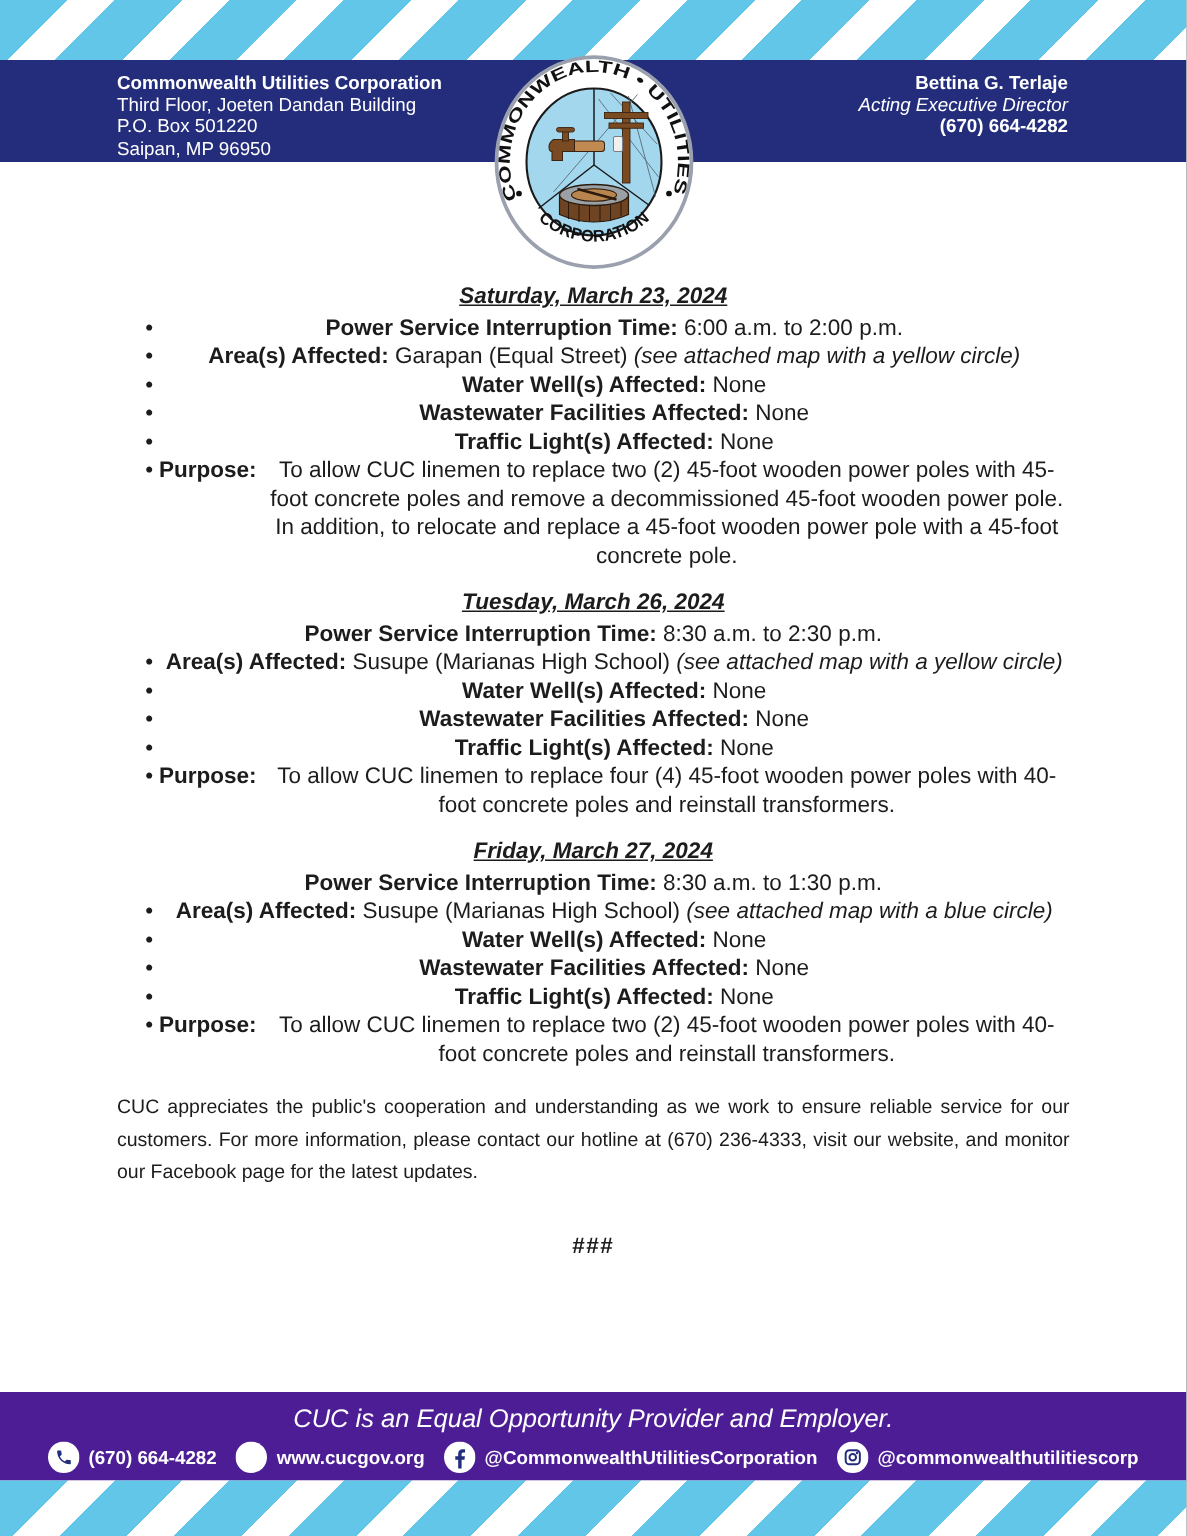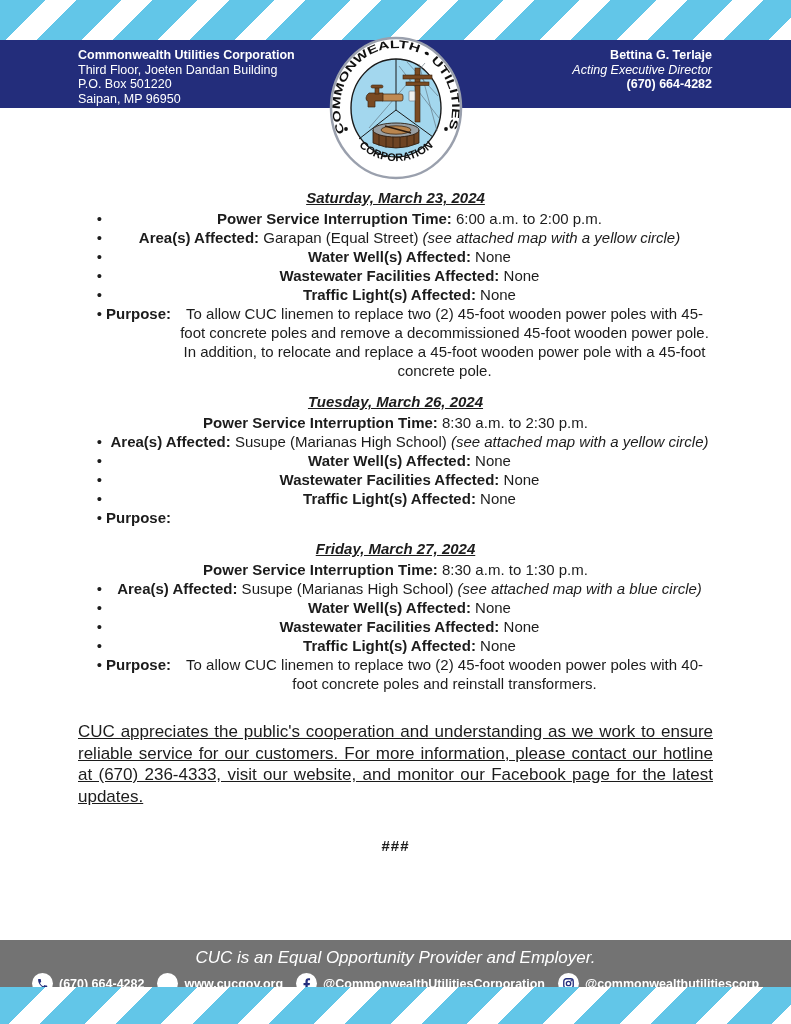--- a/index.html
+++ b/index.html
@@ -38,32 +38,31 @@
   .brow { display:flex; padding-left:15px; font-size:15px; line-height:19px; }
   .dot { width:13px; flex:none; }
   .bcontent { flex:1; }
   .blabel { font-weight:bold; }
   .bnote { font-style:italic; }
   .bcontent.hang { display:flex; }
   .bcontent.hang .blabel { flex:none; margin-right:5px; white-space:pre; }
   .bcontent.hang .bvalue { flex:1; }
 
   .closing {
-    margin:28px 78px 0 78px; font-size:17px; line-height:21.5px;
+    margin:15px 78px 0 78px; font-size:13px; line-height:21.5px;
     text-align:justify;
-    text-decoration:underline;
   }
   .endmark {
     text-align:center; margin-top:30px; font-size:15px; font-weight:bold;
     letter-spacing:1px;
   }
 
   .footer-band {
-    position:absolute; left:0; right:0; bottom:37px; height:47px;
-    background:#737373; color:#ffffff;
+    position:absolute; left:0; right:0; bottom:37px; height:59px;
+    background:#4c1d95; color:#ffffff;
   }
   .eeo { font-style:italic; font-size:17px; text-align:center; margin-top:8px; }
   .contacts {
     display:flex; justify-content:center; align-items:center; gap:13px;
     margin-top:5px; font-size:12.5px; font-weight:bold;
   }
   .contact { display:flex; align-items:center; gap:6px; }
   .cicon { width:21px; height:21px; display:block; }
   .arc-text { font-family:"Liberation Sans", sans-serif; font-weight:bold; fill:#111; }
 </style>
@@ -173,20 +172,21 @@
           <span class="bcontent"><b class="blabel">Wastewater Facilities Affected:</b><span class="bvalue"> None</span></span>
         </div>
         <div class="brow">
           <span class="dot">•</span>
           <span class="bcontent"><b class="blabel">Traffic Light(s) Affected:</b><span class="bvalue"> None</span></span>
         </div>
         <div class="brow">
           <span class="dot">•</span>
           <span class="bcontent hang">
             <b class="blabel">Purpose:</b>
+            <span class="bvalue">To allow CUC linemen to replace four (4) 45-foot wooden power poles with 40-foot concrete poles and reinstall transformers.</span>
           </span>
         </div>
       </div>
       <div class="section">
         <div class="sec-date">Friday, March 27, 2024</div>
         <div class="intro-line"><b class="blabel">Power Service Interruption Time:</b> 8:30 a.m. to 1:30 p.m.</div>
         <div class="brow">
           <span class="dot">•</span>
           <span class="bcontent"><b class="blabel">Area(s) Affected:</b><span class="bvalue"> Susupe (Marianas High School)</span><i class="bnote"> (see attached map with a blue circle)</i></span>
         </div>

